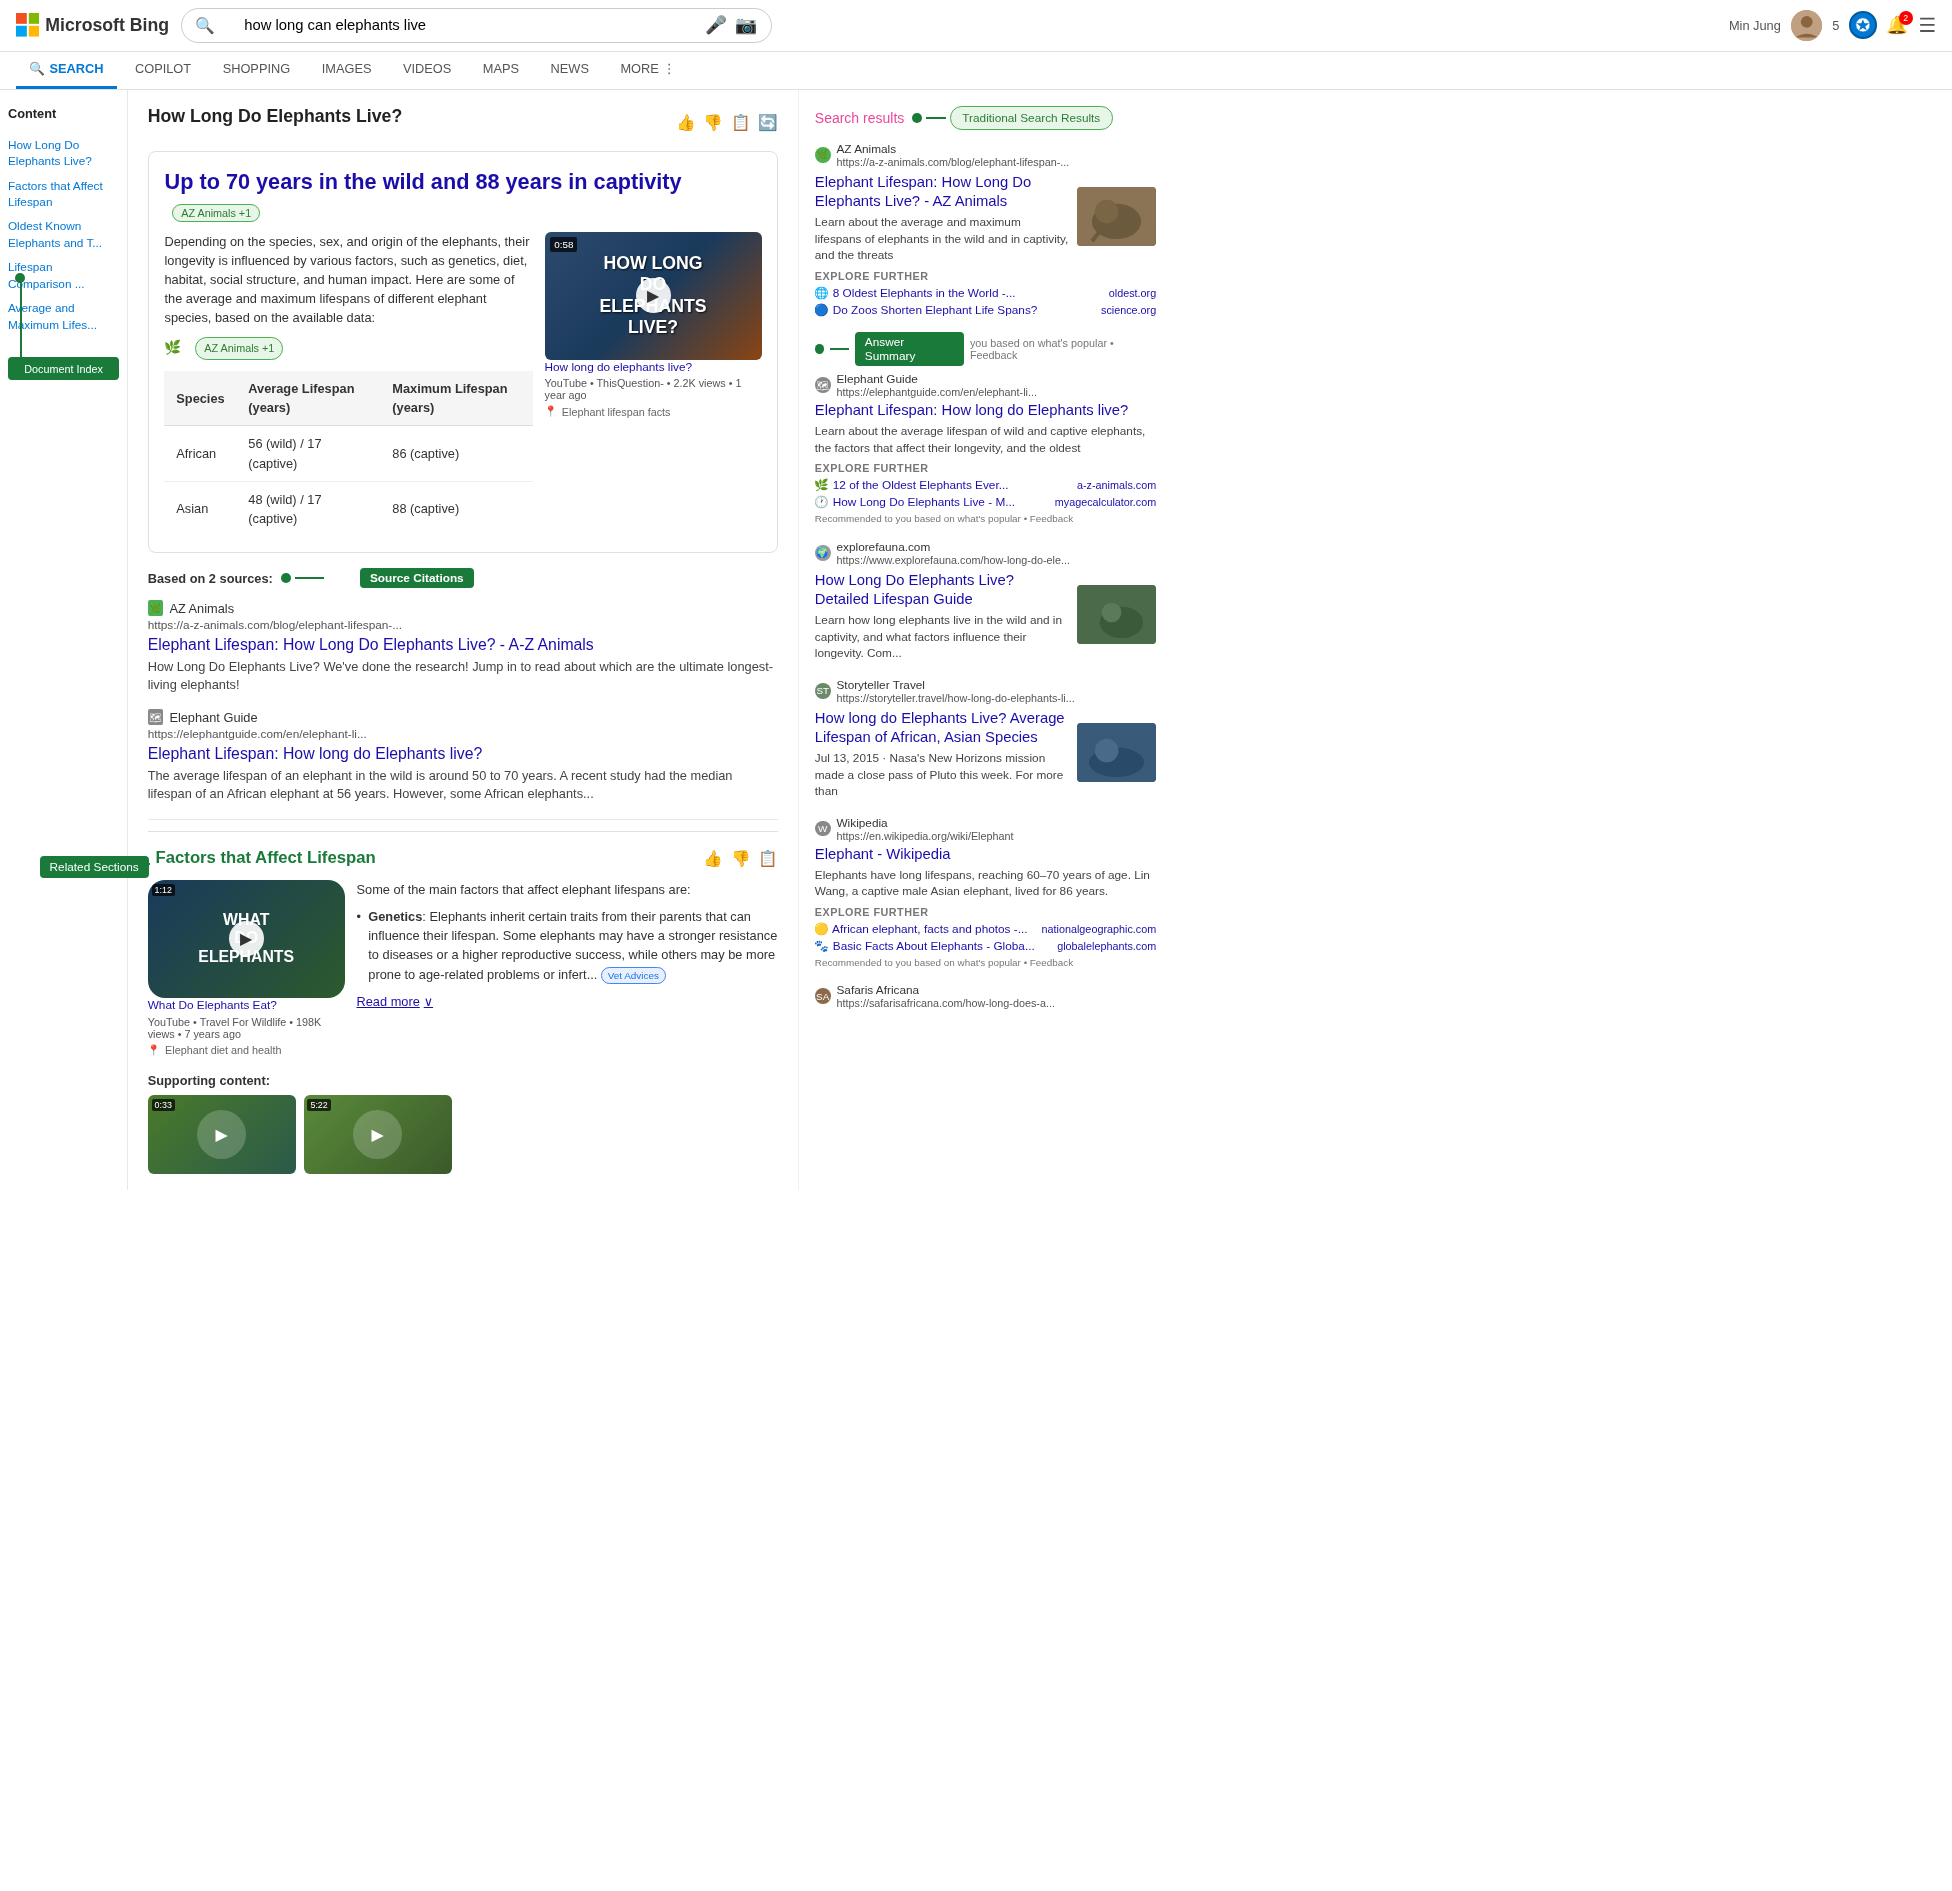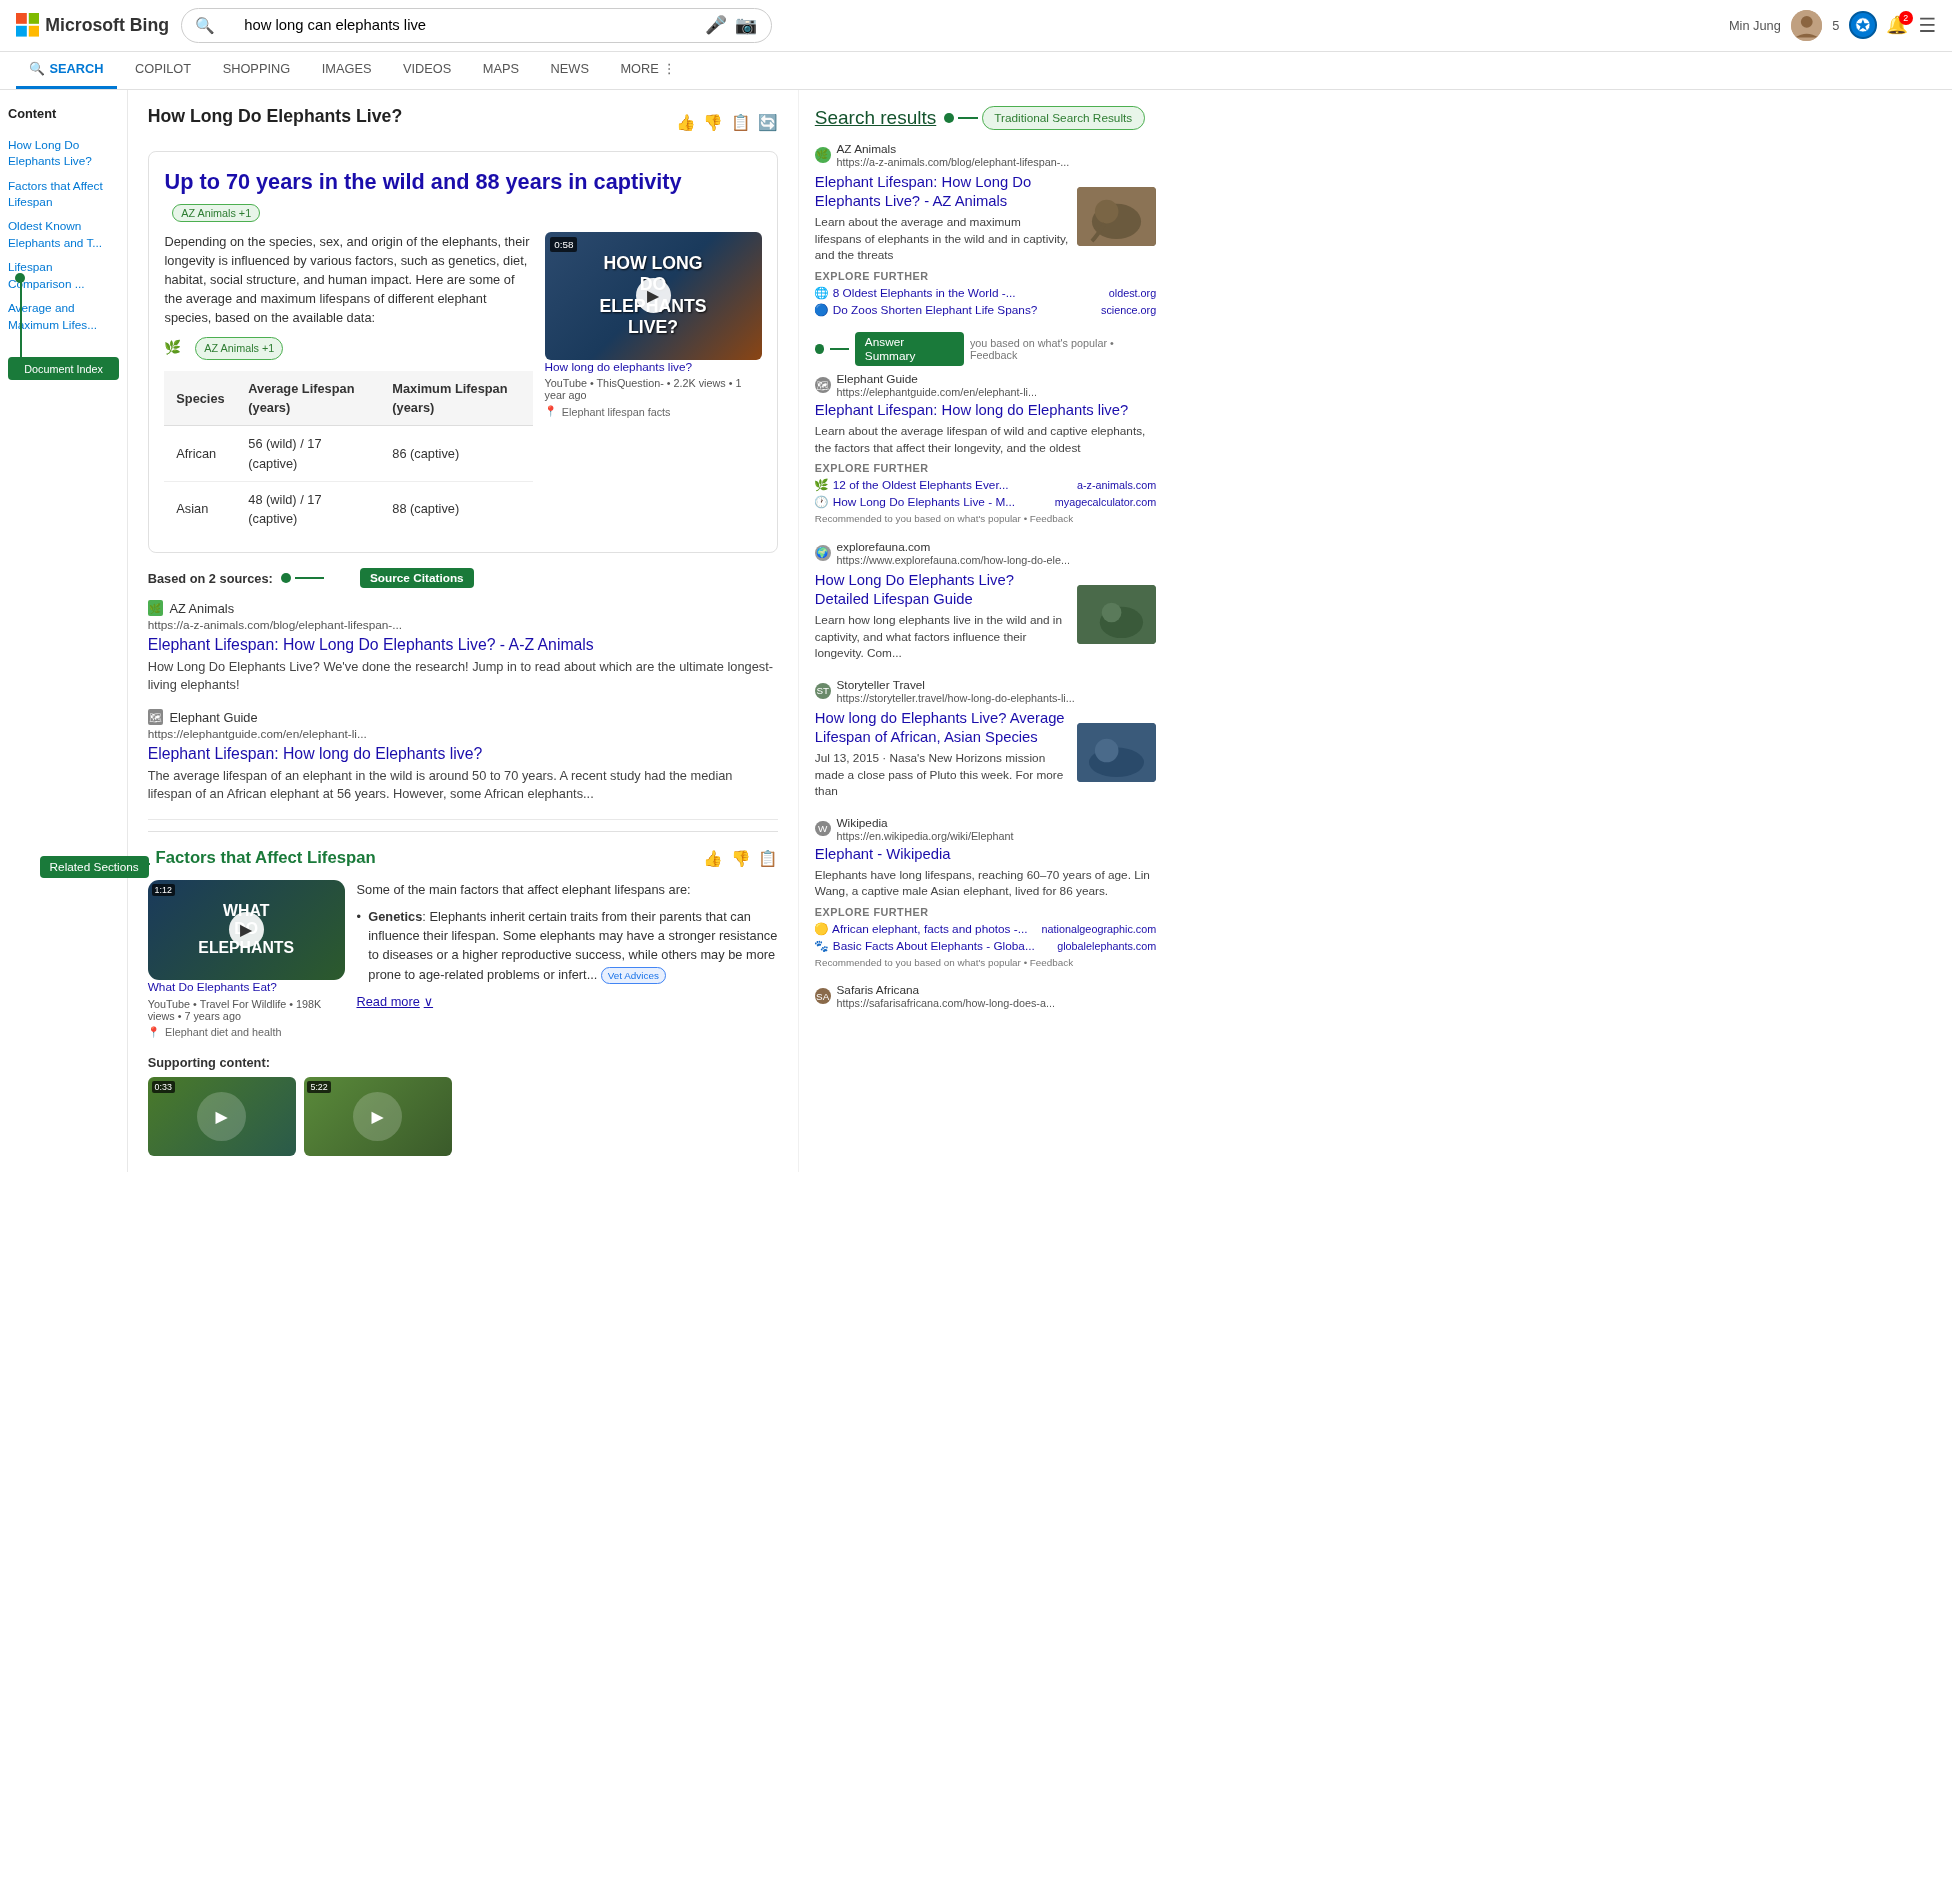--- a/index.html
+++ b/index.html
@@ -70,39 +70,39 @@
     .site-url { font-size: 11.8px; color: #555; }
     .citation-title { font-size: 15.8px; color: #1a0dab; cursor: pointer; margin: 3.9px 0; }
     .citation-snippet { font-size: 12.8px; color: #444; line-height: 1.4; }
 
     
     .factors-section { border-top: 1px solid #e0e0e0; padding-top: 15.8px; margin-top: 7.9px; }
     .factors-header { display: flex; align-items: center; justify-content: space-between; margin-bottom: 11.8px; }
     .factors-title { font-size: 16.7px; font-weight: bold; color: #1a7a3a; }
     .factors-body { display: flex; gap: 11.8px; }
     .factors-video { width: 197px; flex-shrink: 0; }
-    .factors-video-thumb { background: linear-gradient(135deg, #1a3a5c 0%, #2c5a2c 100%); border-radius: 11px; height: 100px; display: flex; align-items: center; justify-content: center; position: relative; overflow: hidden; }
+    .factors-video-thumb { background: linear-gradient(135deg, #1a3a5c 0%, #2c5a2c 100%); border-radius: 17px; height: 118px; display: flex; align-items: center; justify-content: center; position: relative; overflow: hidden; }
     .factors-video-text { color: #fff; font-size: 15.8px; font-weight: bold; text-align: center; line-height: 1.2; }
     .factors-text { flex: 1; font-size: 12.8px; line-height: 1.5; }
     .factors-list { list-style: none; padding: 0; }
     .factors-list li { margin-bottom: 7.9px; padding-left: 11.8px; position: relative; }
     .factors-list li::before { content: "•"; position: absolute; left: 0; color: #333; }
     .factors-list li strong { color: #333; }
     .read-more { color: #1a0dab; font-size: 12.8px; cursor: pointer; display: flex; align-items: center; gap: 3.9px; margin-top: 6px; text-decoration: underline; }
     .vet-badge { background: #e8f0fe; border: 1px solid #4285f4; border-radius: 9.9px; padding: 2px 5.9px; font-size: 9.9px; color: #1a73e8; }
 
     .supporting-label { font-size: 12.8px; font-weight: bold; color: #333; margin-top: 15.8px; margin-bottom: 7.9px; }
     .supporting-thumbs { display: flex; gap: 7.9px; }
     .supporting-thumb { width: 148px; height: 79px; border-radius: 5.9px; background: linear-gradient(135deg, #4a7a2a, #2a5a4a); display: flex; align-items: center; justify-content: center; font-size: 10.8px; color: #fff; position: relative; overflow: hidden; }
     .supporting-duration { position: absolute; top: 3.9px; left: 3.9px; background: rgba(0,0,0,0.7); color: #fff; font-size: 8.9px; padding: 1px 3px; border-radius: 2px; }
 
     
     .right-panel { width: 374px; padding: 15.8px; flex-shrink: 0; border-left: 1px solid #f0f0f0; }
     .search-results-header { display: flex; align-items: center; gap: 7.9px; margin-bottom: 11.8px; }
-    .search-results-label { font-size: 19px; color: #14532d; text-decoration: underline; }
+    .search-results-label { font-size: 14px; color: #ec4899; }
     .traditional-badge { background: #e8f5e9; border: 1px solid #4caf50; border-radius: 11.8px; padding: 3.9px 11.8px; font-size: 11.8px; color: #2e7d32; display: flex; align-items: center; gap: 5.9px; }
 
     
     .r-item { margin-bottom: 15.8px; }
     .r-source { display: flex; align-items: center; gap: 5.9px; margin-bottom: 2px; }
     .r-site-icon { width: 15.8px; height: 15.8px; border-radius: 50%; background: #666; display: flex; align-items: center; justify-content: center; font-size: 9.9px; color: #fff; flex-shrink: 0; }
     .r-site-name { font-size: 11.8px; color: #333; font-weight: 500; }
     .r-url { font-size: 10.8px; color: #555; }
     .r-title { font-size: 14.8px; color: #1a0dab; cursor: pointer; margin: 3px 0; line-height: 1.3; }
     .r-snippet { font-size: 11.8px; color: #444; line-height: 1.4; }

